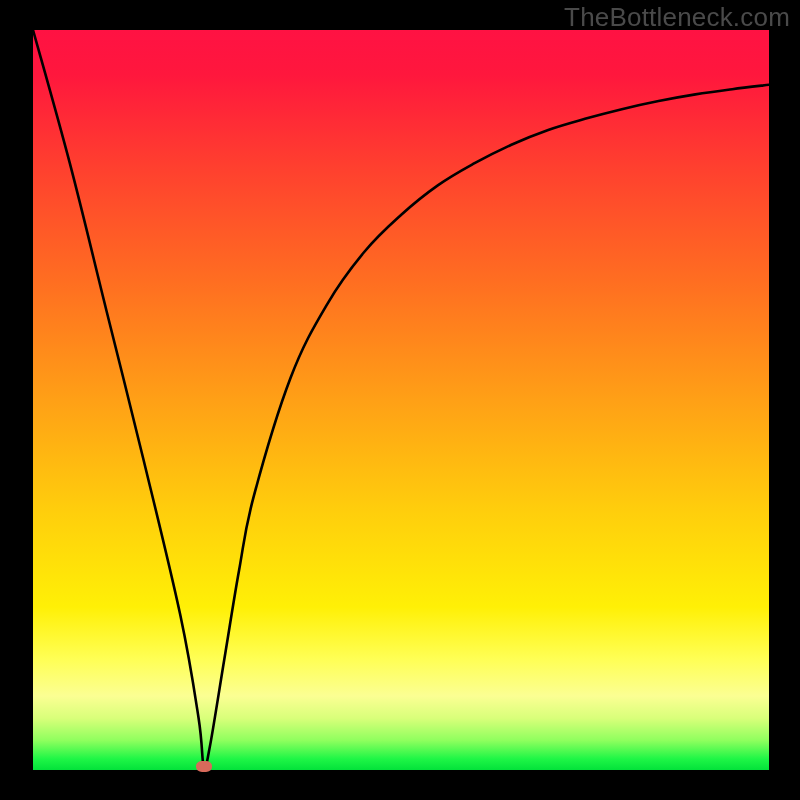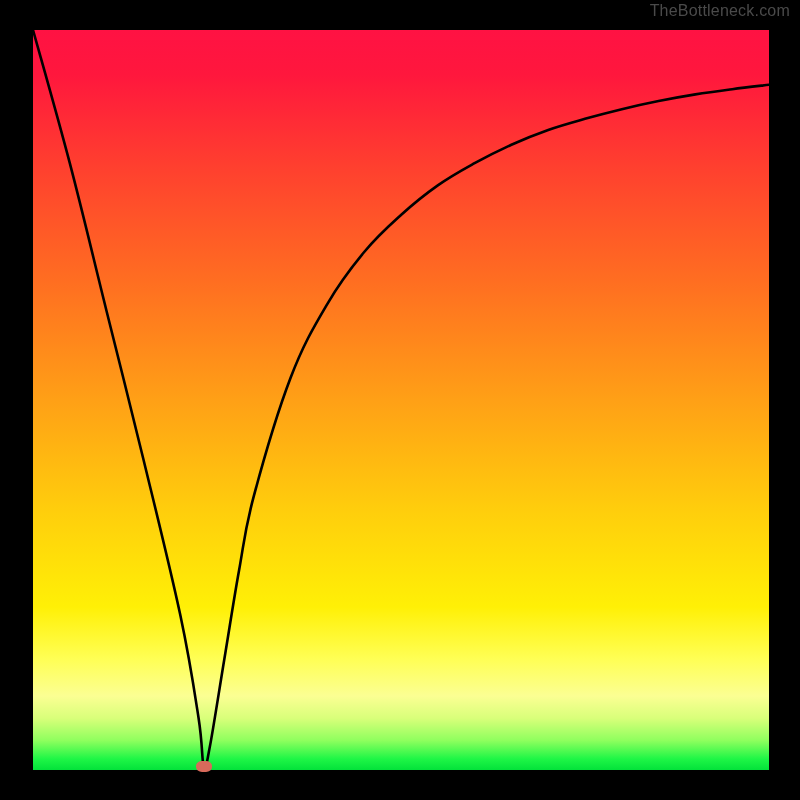--- a/index.html
+++ b/index.html
@@ -15,21 +15,21 @@
     position: relative;
     width: 800px;
     height: 800px;
     background: #000;
   }
   .watermark {
     position: absolute;
     top: 2px;
     right: 10px;
     color: #4a4a4a;
-    font-size: 16px;
+    font-size: 26px;
     font-weight: 500;
     letter-spacing: 0.2px;
     z-index: 10;
   }
   .plot {
     position: absolute;
     left: 33px;
     top: 30px;
     width: 736px;
     height: 740px;

